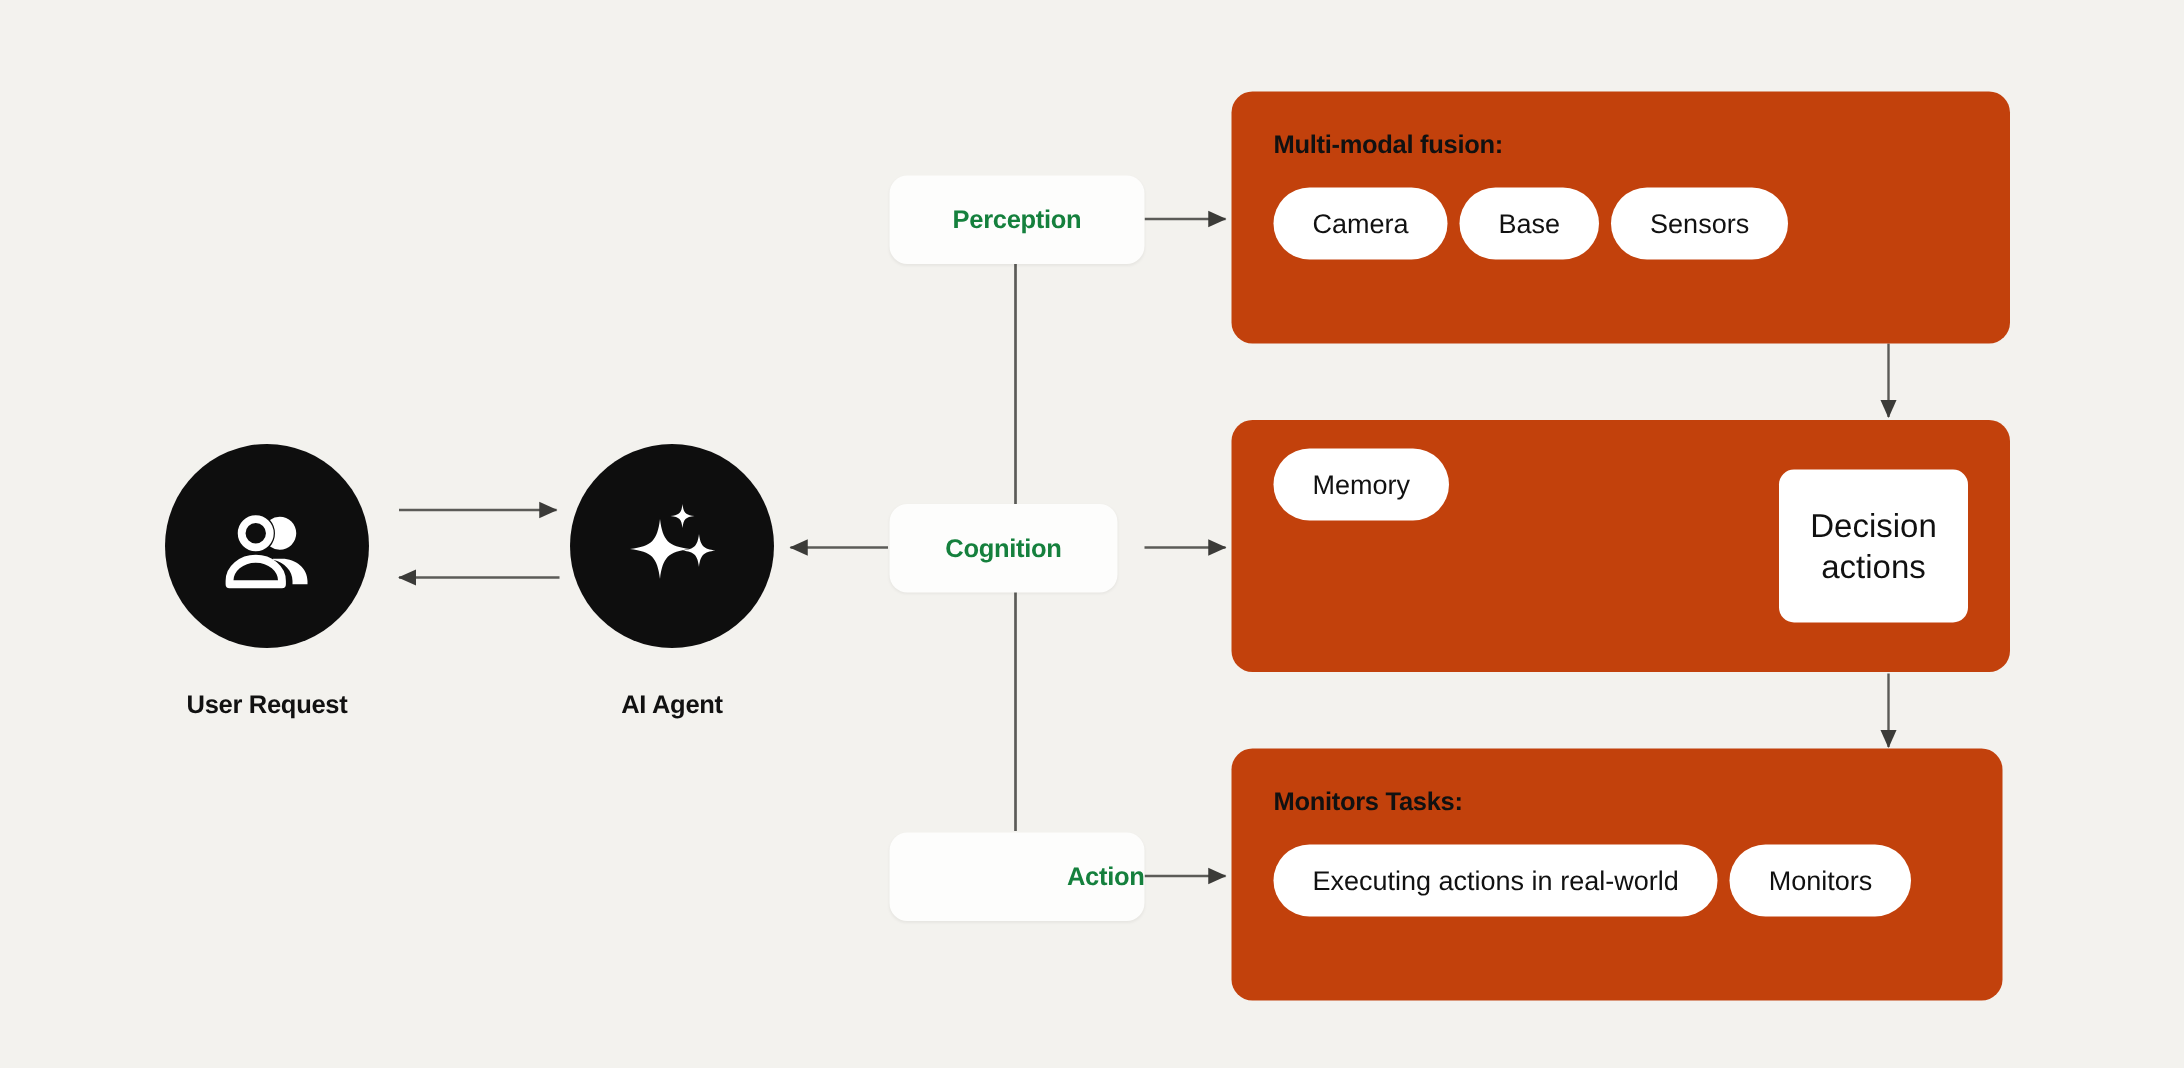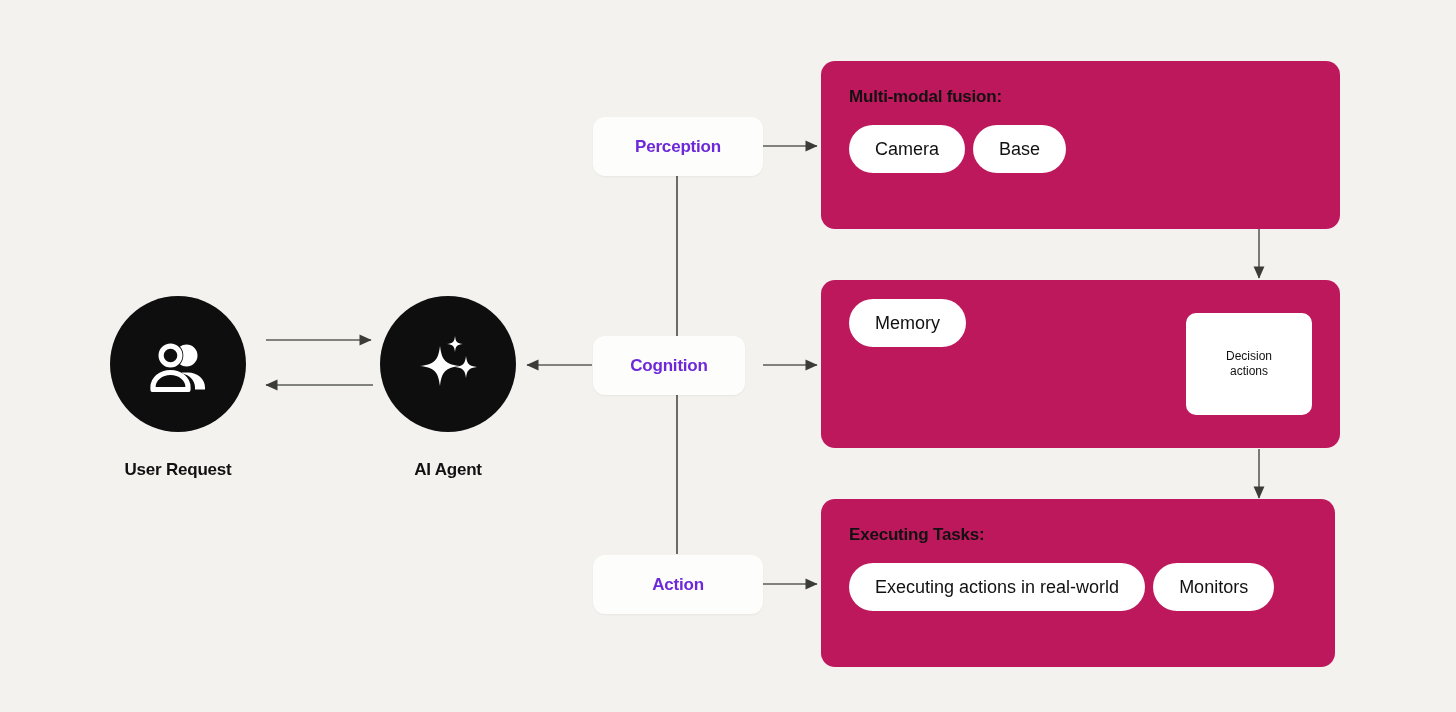--- a/index.html
+++ b/index.html
@@ -40,29 +40,29 @@
   }
 
   
   .stage-node {
     position: absolute;
     background: #fdfdfc;
     border-radius: 12px;
     display: flex; align-items: center; justify-content: center;
     font-size: 17px;
     font-weight: bold;
-    color: #6d28d9;
+    color: #15803d;
     letter-spacing: -0.2px;
     box-shadow: 0 1px 2px rgba(0,0,0,0.05);
   }
 
   
   .panel {
     position: absolute;
-    background: #be185d;
+    background: #c2410c;
     border-radius: 14px;
     padding: 26px 28px;
   }
   .panel-title {
     font-size: 17px;
     font-weight: bold;
     color: #111111;
     letter-spacing: -0.2px;
     margin-bottom: 18px;
   }
@@ -92,21 +92,21 @@
     white-space: nowrap;
   }
   .decision-box {
     position: absolute;
     right: 0; top: 50%; transform: translateY(-50%);
     width: 126px; height: 102px;
     background: #ffffff;
     border-radius: 10px;
     display: flex; align-items: center; justify-content: center;
     text-align: center;
-    font-size: 12px;
+    font-size: 22px;
     line-height: 1.25;
     color: #111111;
   }
 </style>
 </head>
 <body>
 
 <div id="stage">
 
   <svg class="wires" viewBox="0 0 1456 712">
@@ -164,47 +164,48 @@
   </div>
 
   <div class="stage-node" style="left:593px; top:117px; width:170px; height:59px;">
     <span>Perception</span>
   </div>
 
   <div class="stage-node" style="left:593px; top:336px; width:152px; height:59px;">
     <span>Cognition</span>
   </div>
 
-  <div class="stage-node" style="left:593px; top:555px; width:170px; height:59px;">
+  <div class="stage-node" style="left:593px; top:555px; width:170px; height:59px;justify-content:flex-end;">
     <span>Action</span>
   </div>
 
   <div class="panel" style="left:821px; top:61px; width:519px; height:168px;">
     <div class="panel-title">Multi-modal fusion:</div>
     <div class="chip-row">
       <div class="chip">Camera</div>
       <div class="chip">Base</div>
+      <div class="chip">Sensors</div>
     </div>
   </div>
 
   <div class="panel" style="left:821px; top:280px; width:519px; height:168px; padding:19px 28px;">
     <div class="cog-inner">
       <div class="cog-left">
         <div class="cog-chip">Memory</div>
       </div>
       <div class="decision-box">
         <span>
           <span>Decision</span><br>
           <span>actions</span>
         </span>
       </div>
     </div>
   </div>
 
   <div class="panel" style="left:821px; top:499px; width:514px; height:168px;">
-    <div class="panel-title">Executing Tasks:</div>
+    <div class="panel-title">Monitors Tasks:</div>
     <div class="chip-row">
       <div class="chip">Executing actions in real-world</div>
       <div class="chip">Monitors</div>
     </div>
   </div>
 
 </div>
 
 </body></html>

